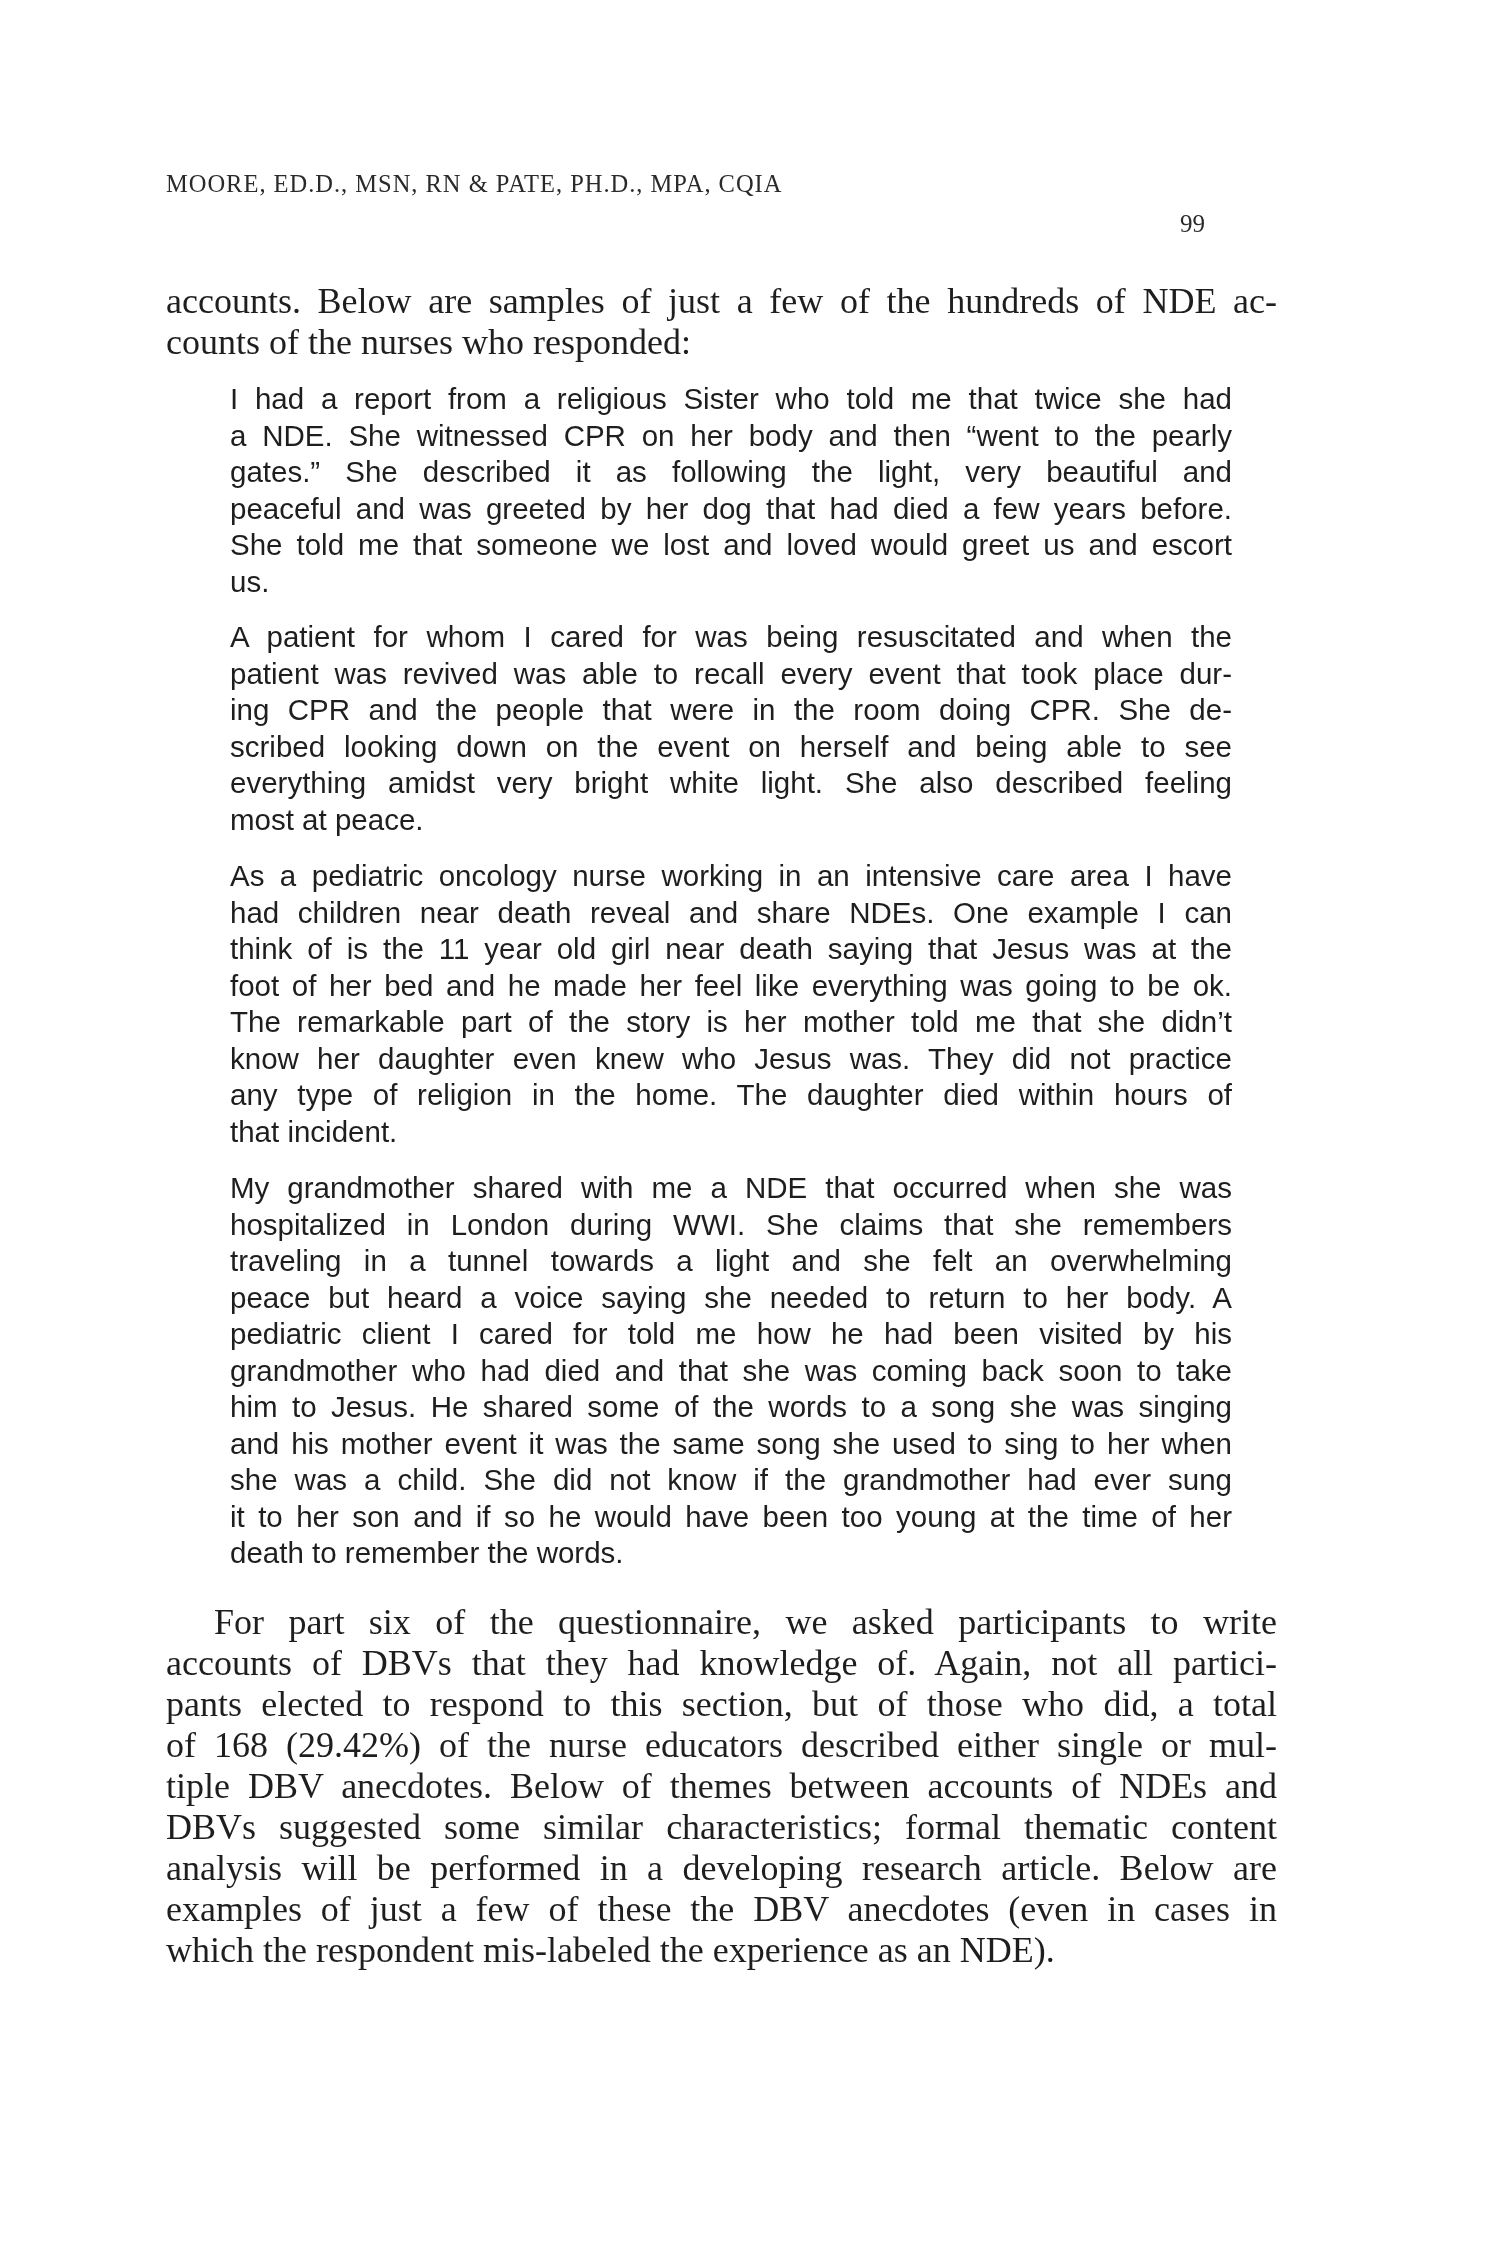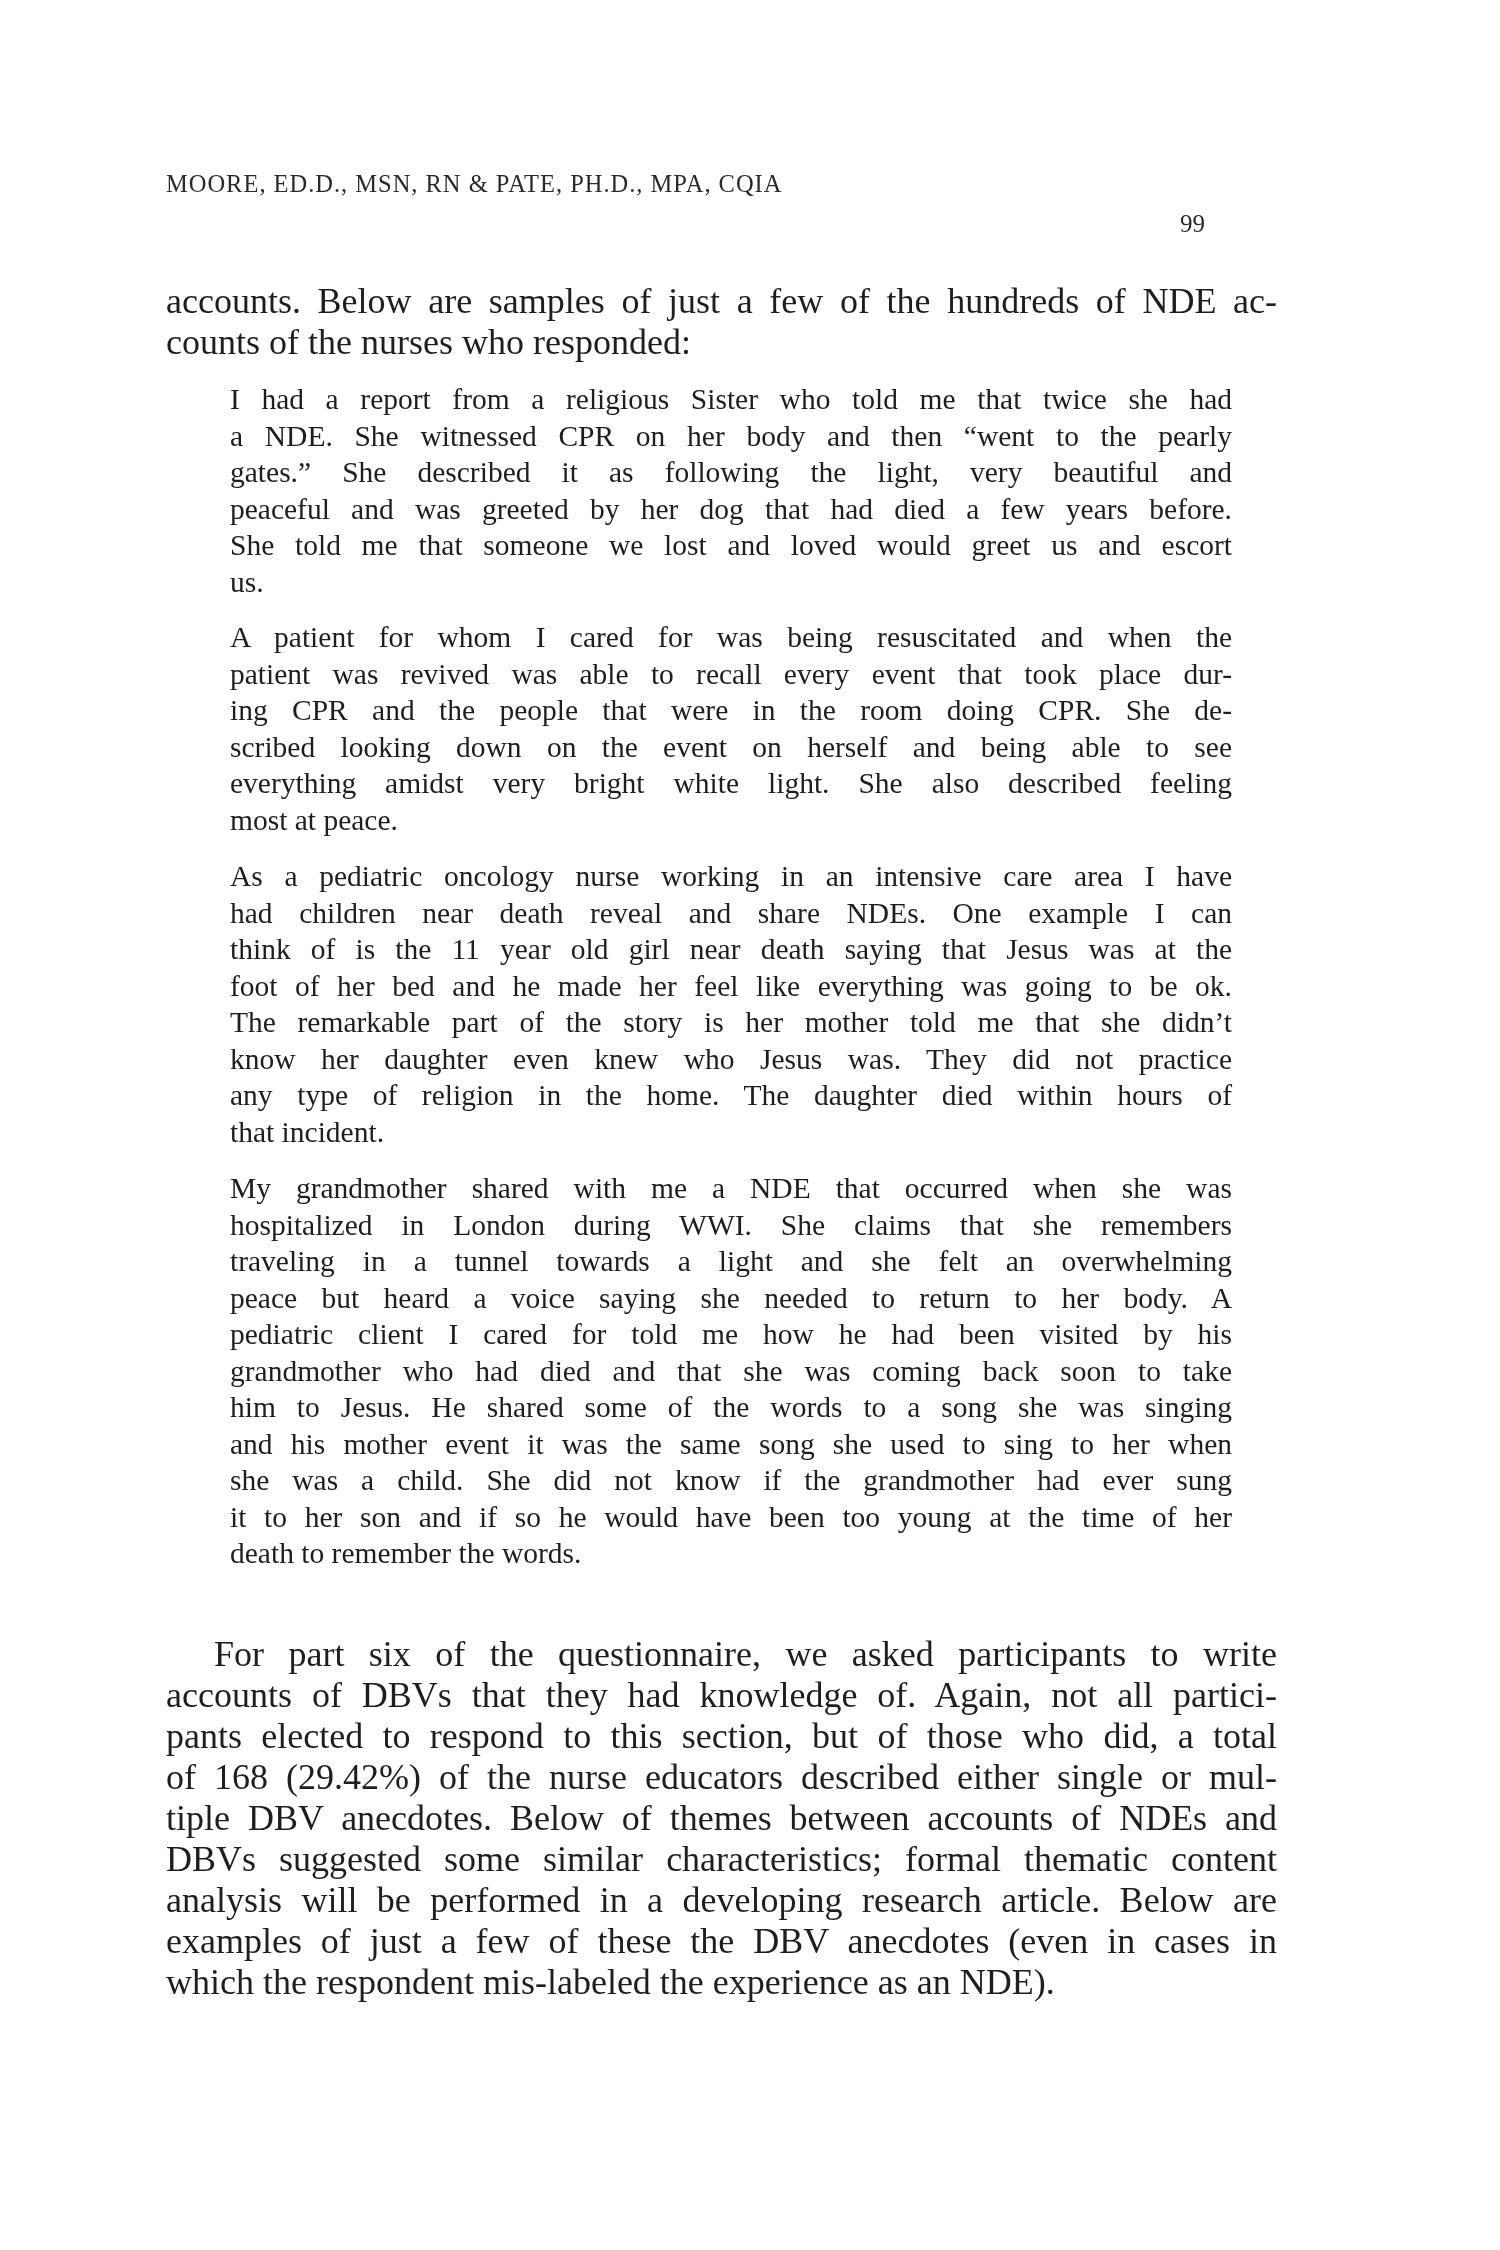--- a/index.html
+++ b/index.html
@@ -54,36 +54,35 @@
       line-height: 41px;
       color: #1e1e1e;
     }
     .body-para .line {
       transform-origin: left;
     }
     .quote {
       position: absolute;
       left: 230px;
       width: 1002px;
-      font-family: Liberation Serif, serif;
+      font-family: Liberation Sans, sans-serif;
       font-size: 29.5px;
       line-height: 36.5px;
       color: #1e1e1e;
     }
     #intro { top: 281px; }
     #quote-1 { top: 381px; }
     #quote-2 { top: 619px; }
     #quote-3 { top: 858px; }
     #quote-4 { top: 1170px; }
     #part-six {
       top: 1602px;
     }
     #part-six .line.first {
       padding-left: 48px;
-      margin-top: 32px;
     }
   </style>
 </head>
 <body>
 
 <div class="running-head">MOORE, ED.D., MSN, RN &amp; PATE, PH.D., MPA, CQIA</div>
 <div class="page-number">99</div>
 
 <div class="body-para" id="intro">
   <span class="line">accounts. Below are samples of just a few of the hundreds of NDE ac-</span>

